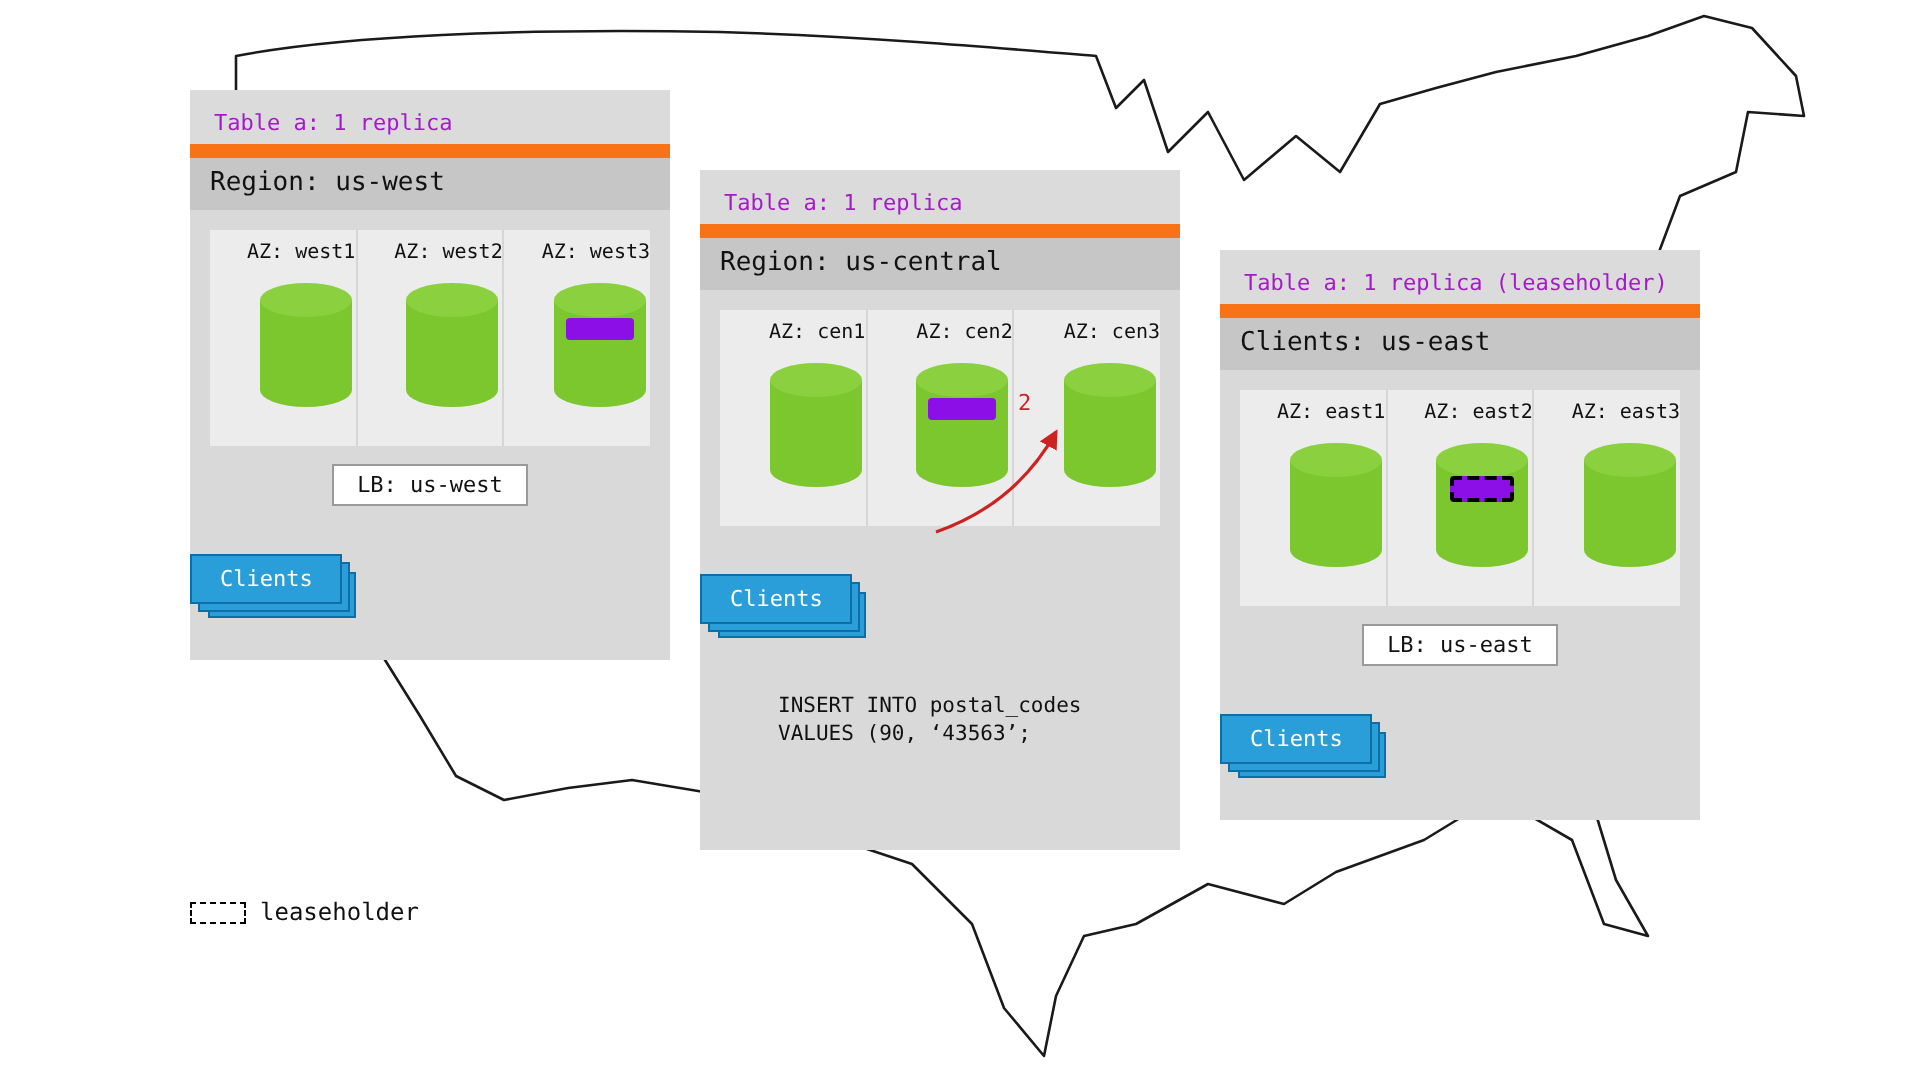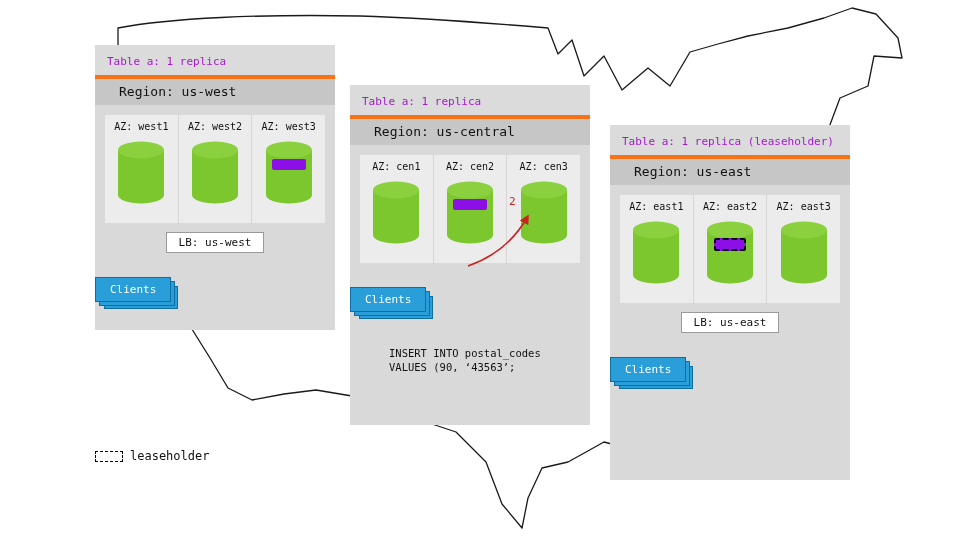--- a/index.html
+++ b/index.html
@@ -7,36 +7,36 @@
     width:960px;height:540px;position:relative;overflow:hidden;
     background:#ffffff;
     font-family:"DejaVu Sans Mono","Liberation Mono",monospace;
   }
   .map-layer{position:absolute;left:0;top:0;width:960px;height:540px;}
   .panel{
     position:absolute;background:#d9d9d9;
   }
   .panel-west{left:95px;top:45px;width:240px;height:285px;}
   .panel-central{left:350px;top:85px;width:240px;height:340px;}
-  .panel-east{left:610px;top:125px;width:240px;height:355px;}
+  .panel-east{left:610px;top:125px;width:240px;height:285px;}
   .title-bar{
     height:34px;line-height:34px;padding:0 12px;
     color:#a618cb;font-size:11px;white-space:nowrap;
-    background:#dbdbdb;border-bottom:4px solid #f97316;
+    background:#dbdbdb;border-bottom:7px solid #f97316;
     box-sizing:border-box;overflow:hidden;
   }
   .region-bar{
-    height:26px;line-height:26px;padding:0 24px;
+    height:26px;line-height:26px;padding:0 10px;
     background:#c6c6c6;color:#111;font-size:13px;
   }
   .az-row{
     margin:10px 10px 0 10px;background:#ececec;display:flex;
   }
   .az{
-    flex:1;text-align:center;padding:6px 0 14px 0;
+    flex:1;text-align:right;padding:6px 0 14px 0;
     border-right:1px solid #d6d6d6;position:relative;
   }
   .az:last-child{border-right:none;}
   .az-label{font-size:10px;color:#111;margin-bottom:9px;white-space:nowrap;}
   .cyl-wrap{position:relative;display:inline-block;width:50px;height:64px;}
   .chip{
     position:absolute;left:50%;transform:translateX(-50%);
     top:18px;width:34px;height:11px;background:#8d0fe8;border-radius:2px;
   }
   .chip.leaseholder{
@@ -165,21 +165,21 @@
     </div>
   </div>
   <div class="clients-row">
     <span class="clients-btn">Clients</span>
   </div>
   <div class="sql-block"><span>INSERT INTO postal_codes</span><br><span>VALUES (90, ‘43563’;</span></div>
 </div>
 
 <div class="panel panel-east">
   <div class="title-bar">Table a: 1 replica (leaseholder)</div>
-  <div class="region-bar">Region: us-east</div>
+  <div class="region-bar">Clients: us-east</div>
   <div class="az-row">
     <div class="az">
       <div class="az-label">AZ: east1</div>
       <span class="cyl-wrap">
         <svg width="50" height="64" viewBox="0 0 50 64">
           <path d="M2 9 V54 A23 8.5 0 0 0 48 54 V9 Z" fill="#7cc62e"></path>
           <ellipse cx="25" cy="9" rx="23" ry="8.5" fill="#8bd13f"></ellipse>
         </svg>
       </span>
     </div>

